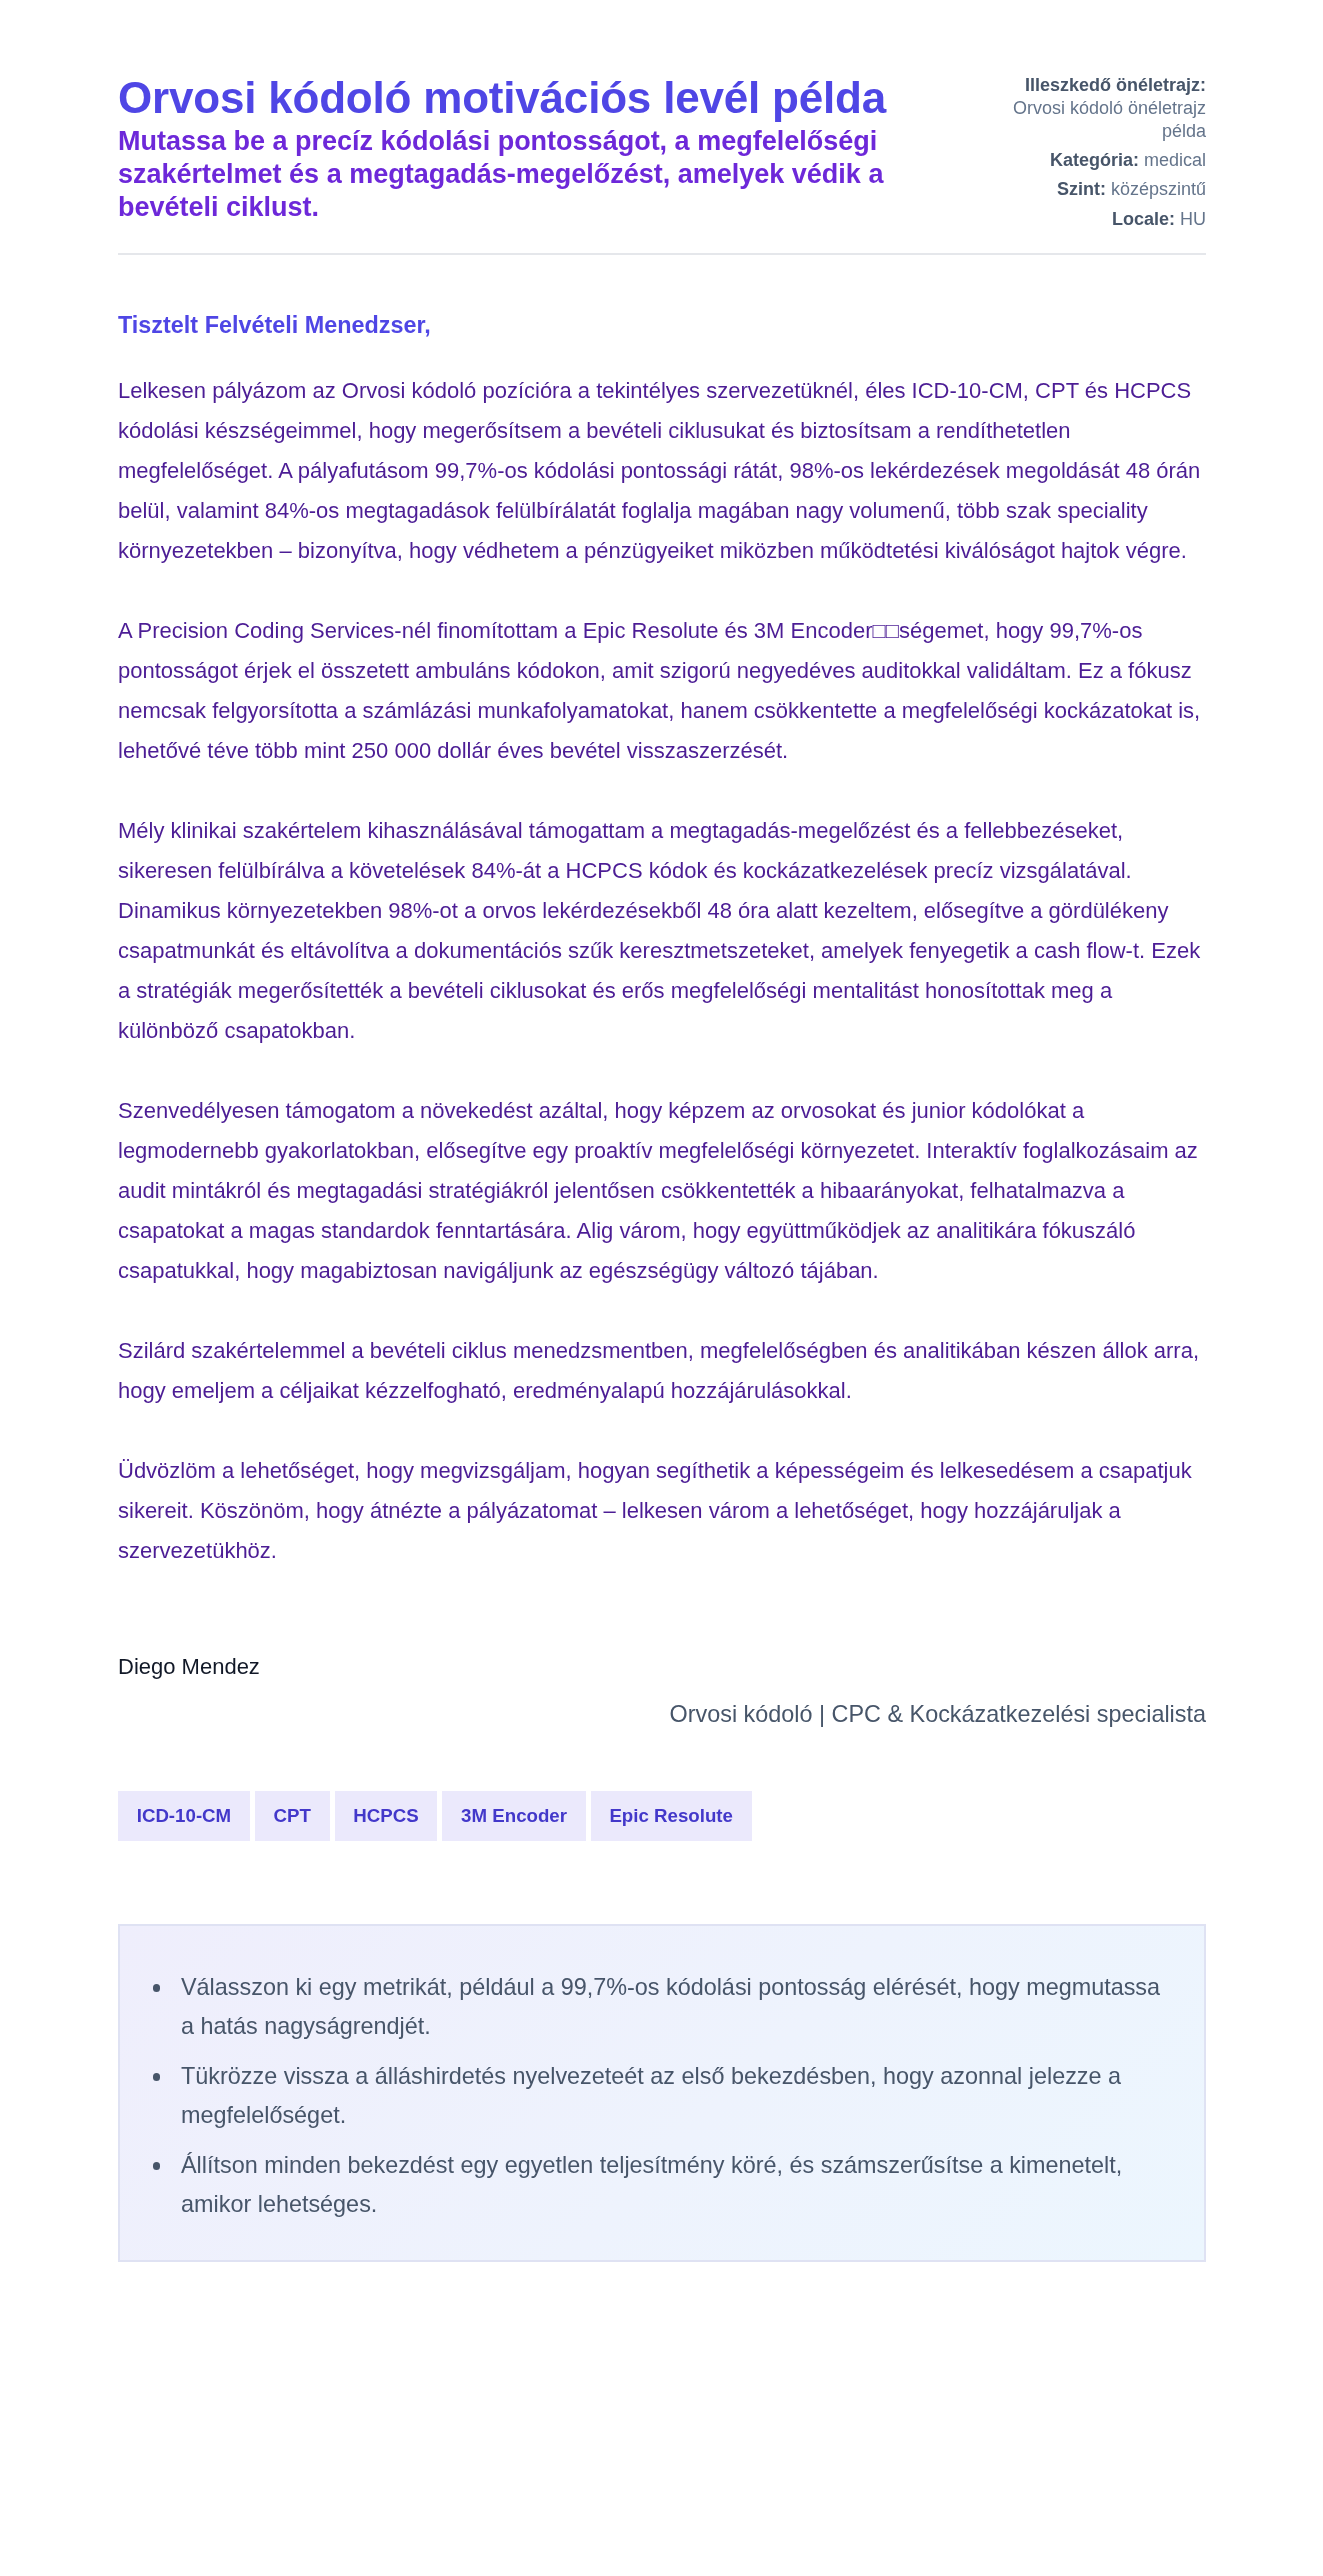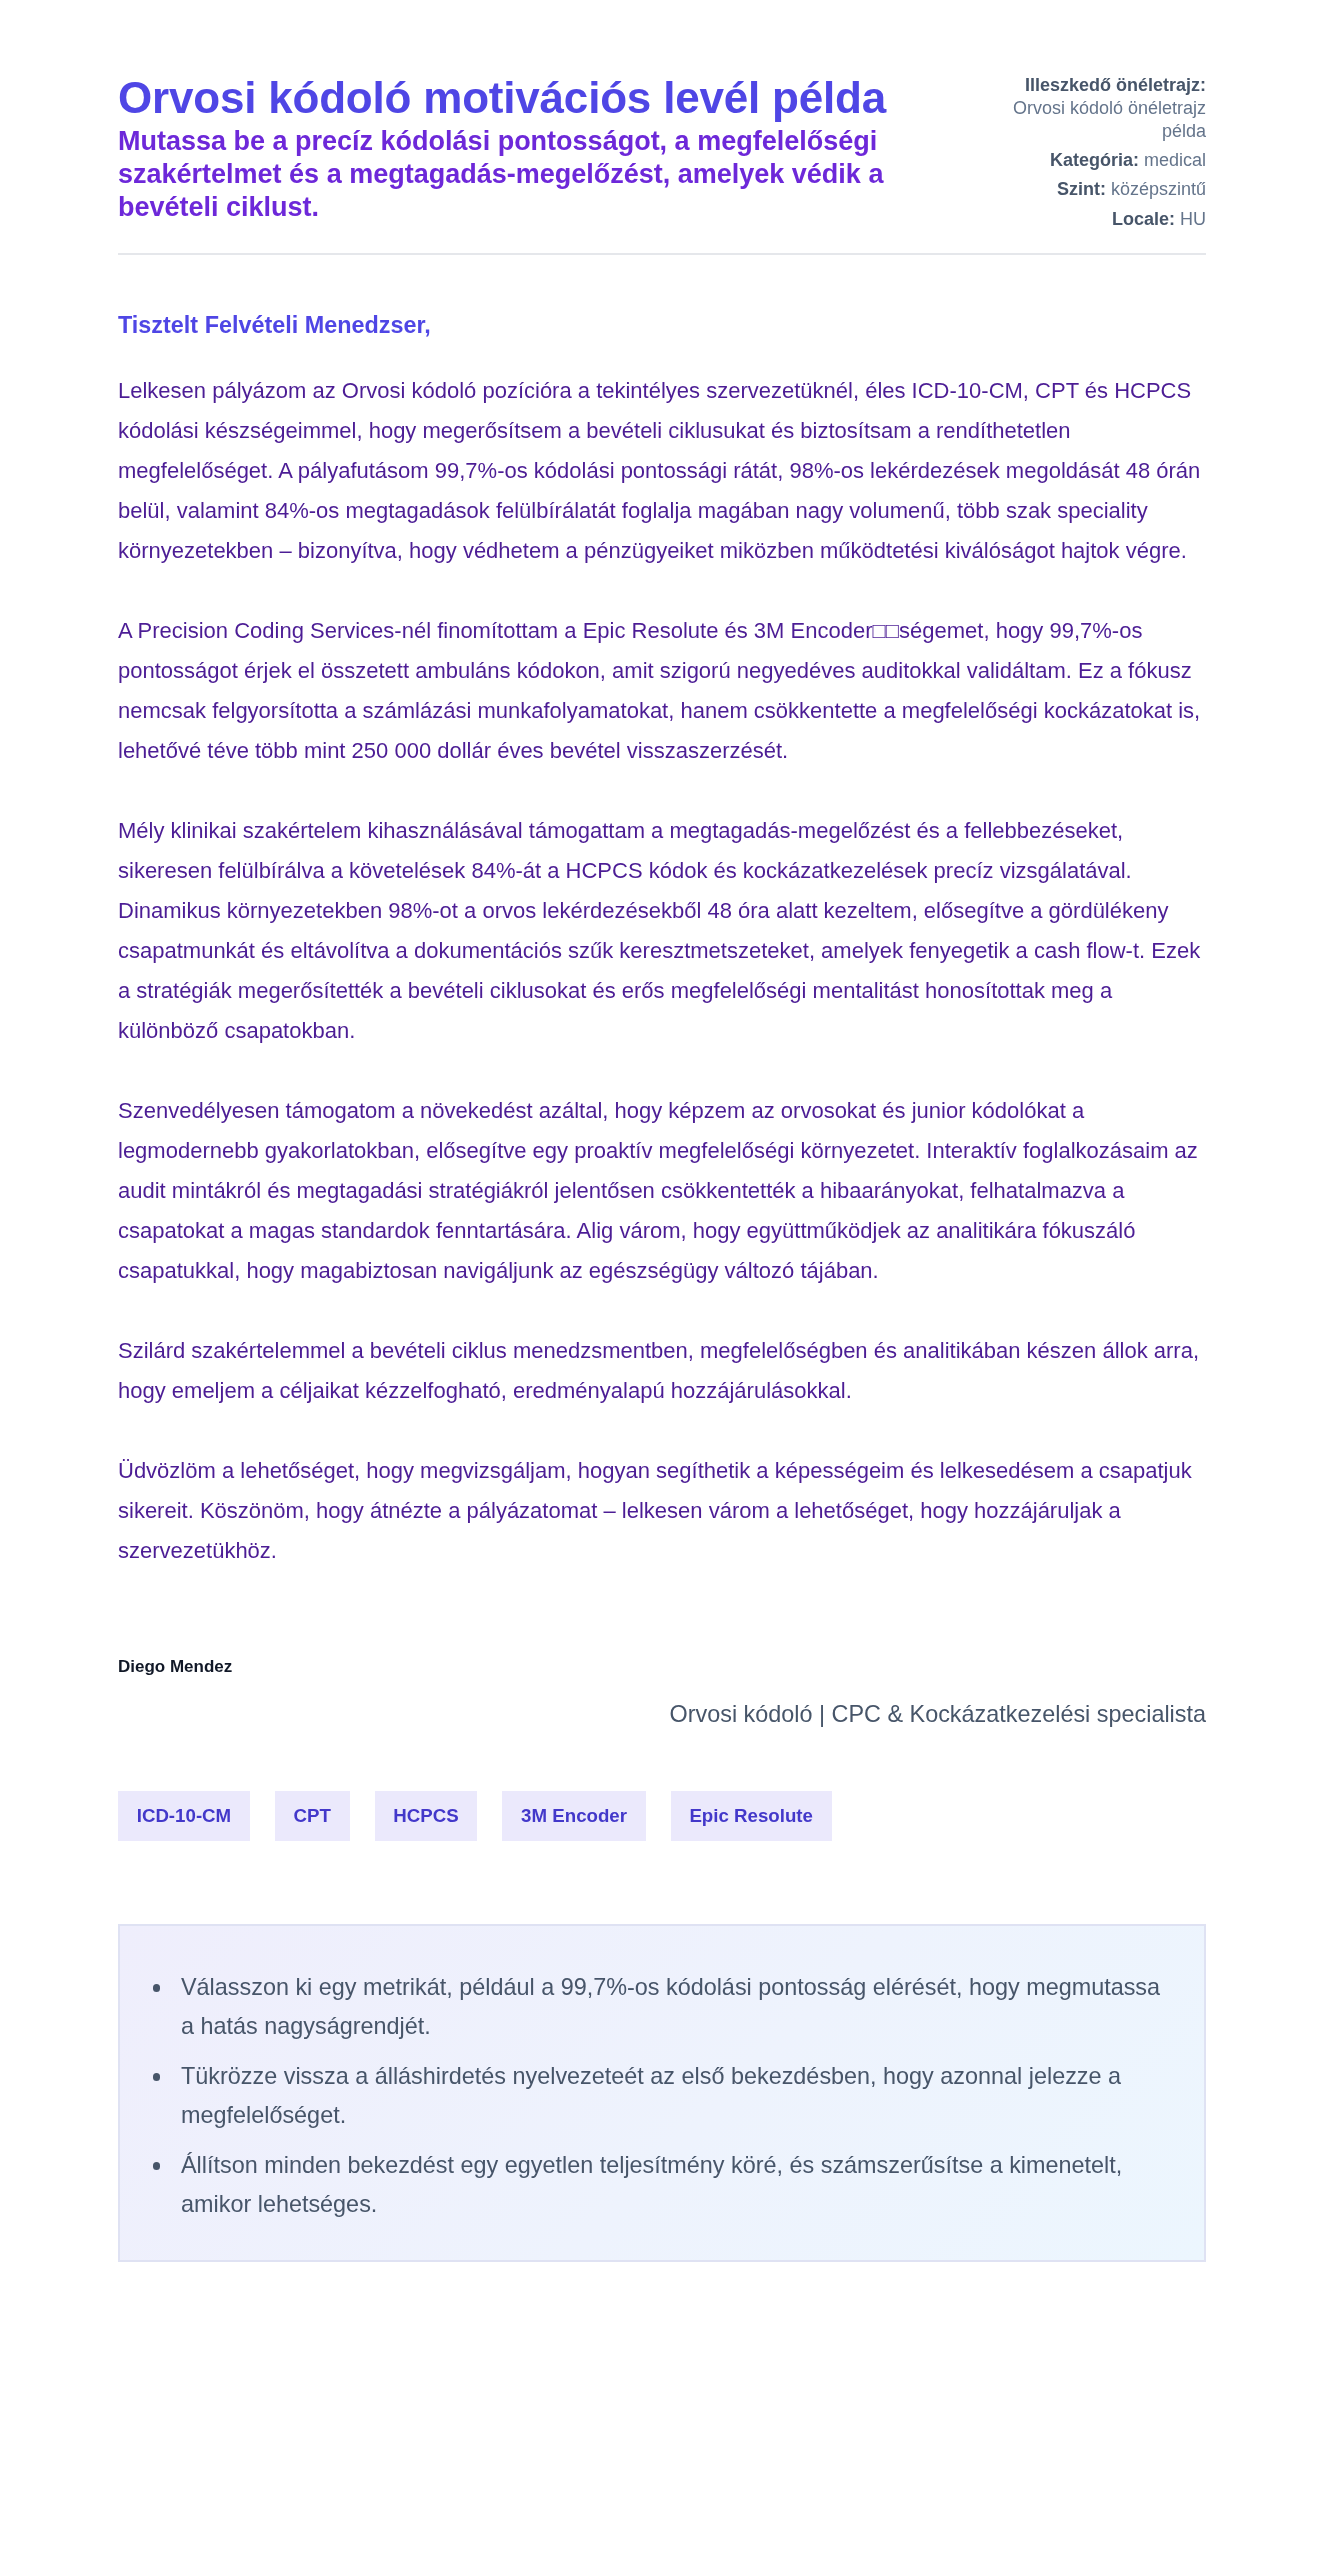--- a/index.html
+++ b/index.html
@@ -55,35 +55,35 @@
       margin-bottom: 30px;
     }
     .para {
       font-size: 22px;
       line-height: 40px;
       color: #4c1d95;
       margin-bottom: 40px;
     }
     .signature { padding-top: 40px; }
     .sig-name {
-      font-size: 17px;
-      font-weight: 700;
+      font-size: 22px;
+      font-weight: 400;
       color: #111827;
       line-height: 31px;
     }
     .sig-role {
       font-size: 23.4px;
       color: #475569;
       line-height: 31px;
       margin-top: 17px;
       text-align: right;
     }
     .tags {
       display: flex;
-      gap: 25px;
+      gap: 5px;
       margin-top: 61px;
     }
     .tag {
       background: #ebe9fc;
       color: #4338ca;
       font-size: 18.7px;
       font-weight: 600;
       padding: 0 18.7px;
       height: 50px;
       line-height: 50px;

